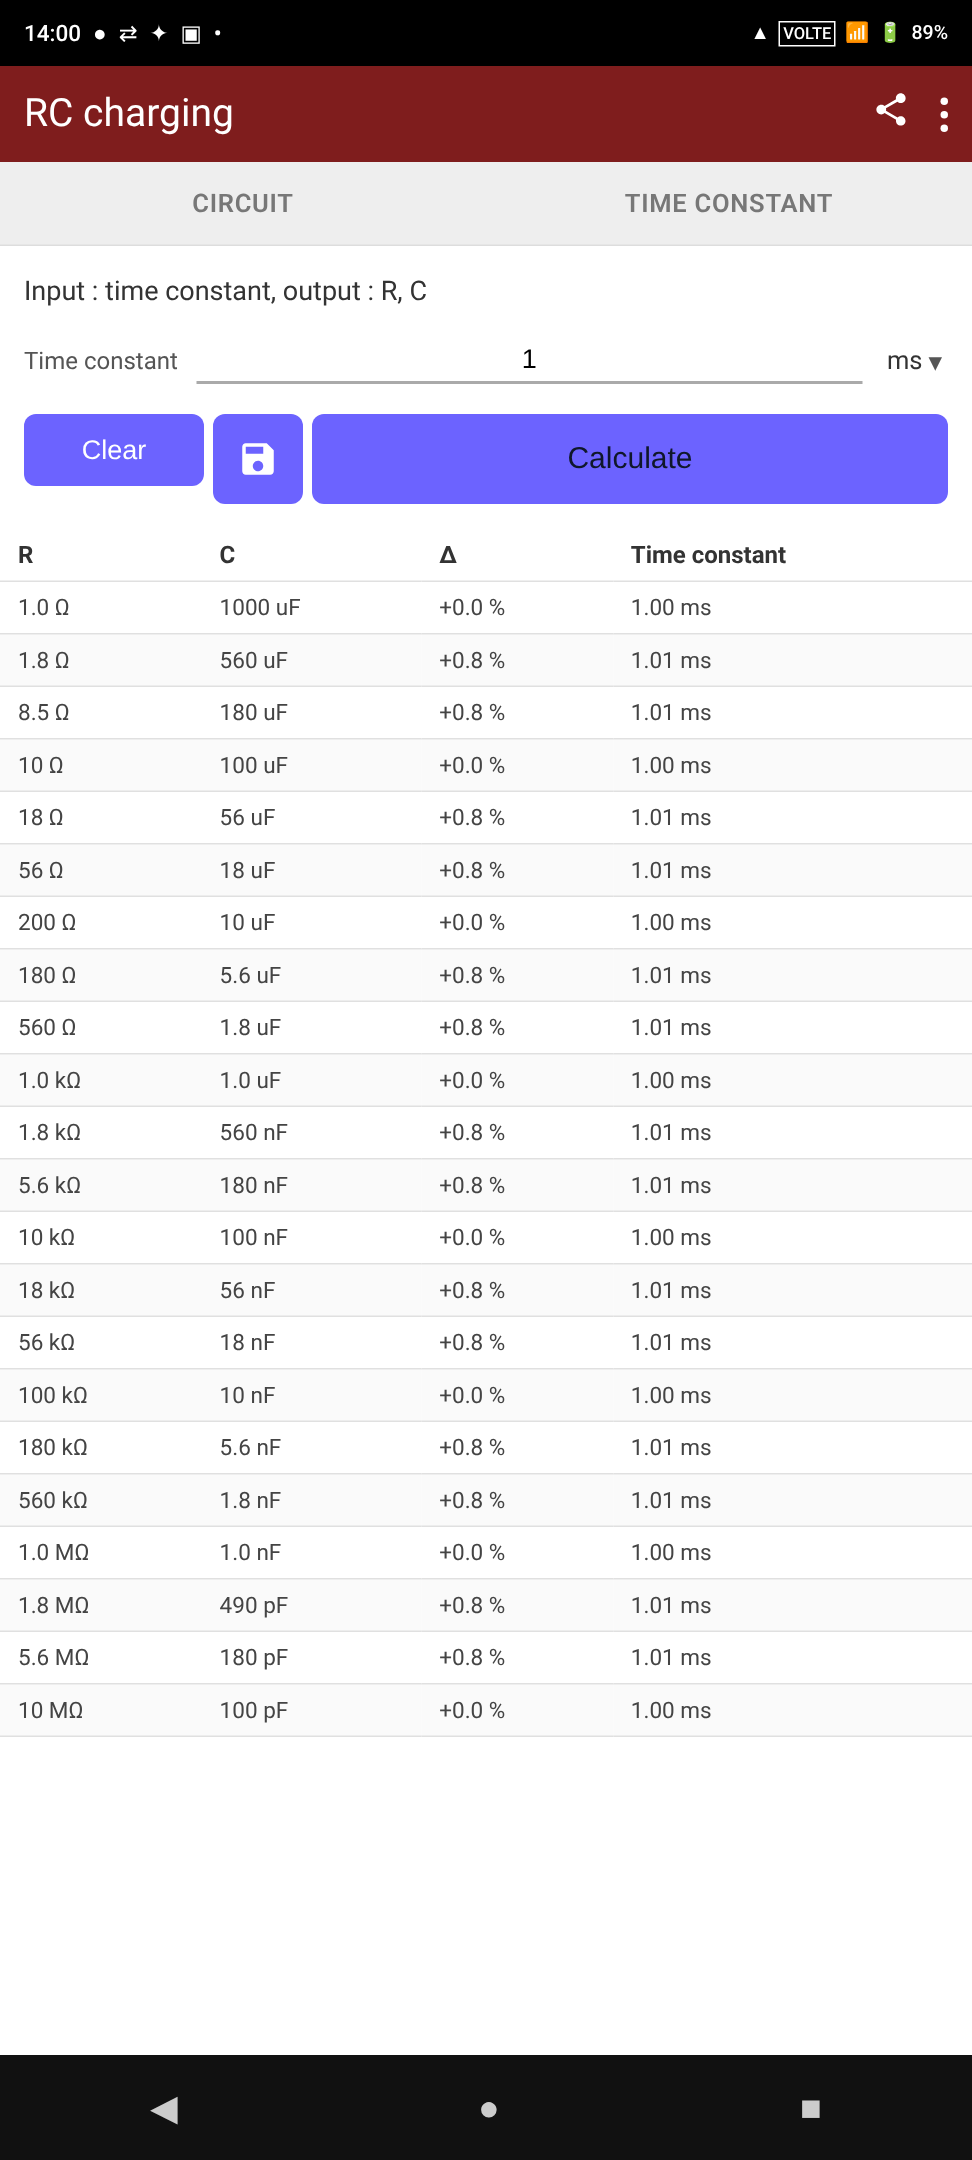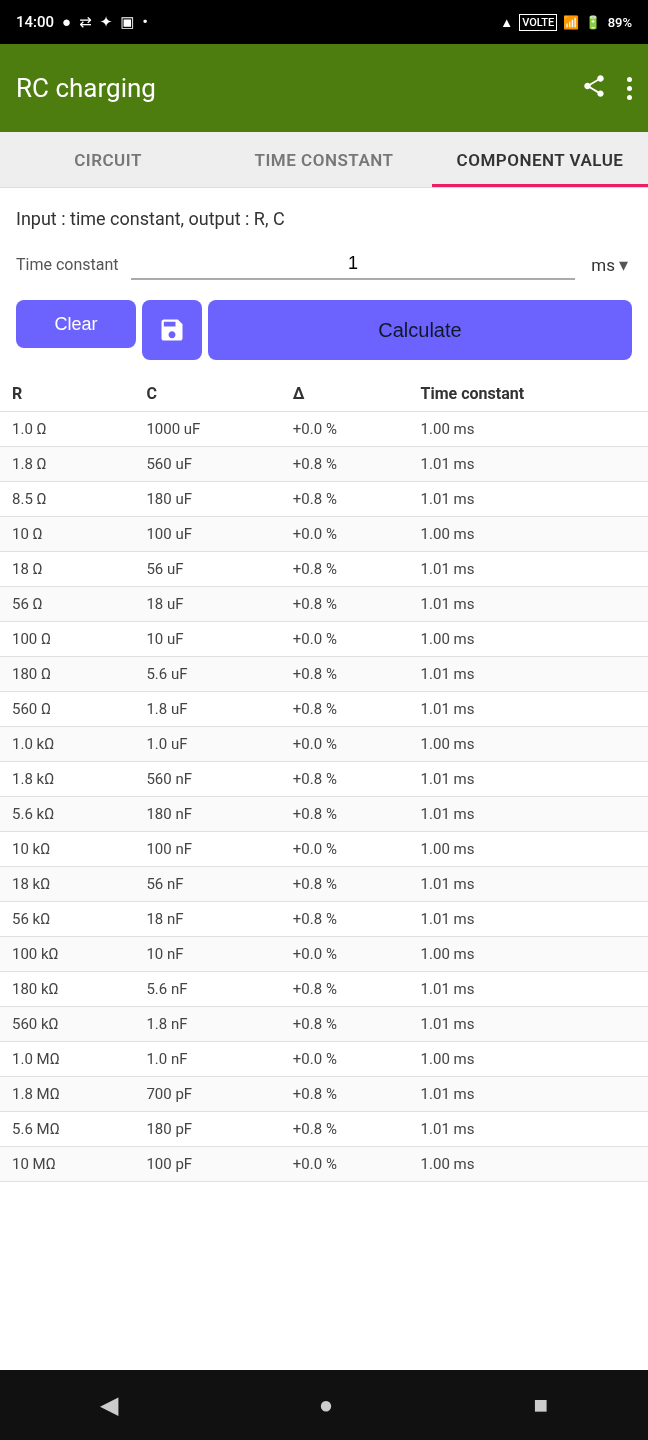--- a/index.html
+++ b/index.html
@@ -17,22 +17,22 @@
       padding: 0 16px;
       font-size: 15px;
       font-weight: 500;
       flex-shrink: 0;
     }
     .status-left { display: flex; align-items: center; gap: 8px; }
     .status-right { display: flex; align-items: center; gap: 6px; font-size: 13px; }
 
     
     .app-bar {
-      background: #4d7c0f;
-      height: 88px;
+      background: #7f1d1d;
+      height: 64px;
       display: flex;
       align-items: center;
       padding: 0 16px;
       justify-content: space-between;
       flex-shrink: 0;
     }
     .app-title {
       color: white;
       font-size: 26px;
       font-weight: 400;
@@ -248,23 +248,20 @@
   </div>
 </div>
 
 <div class="tabs">
   <div class="tab">
     <span>CIRCUIT</span>
   </div>
   <div class="tab">
     <span>TIME CONSTANT</span>
   </div>
-  <div class="tab active">
-    <span>COMPONENT VALUE</span>
-  </div>
 </div>
 
 <div class="main-content">
   <div class="subtitle">Input : time constant, output : R, C</div>
 
   <div class="input-row">
     <span class="input-label">Time constant</span>
     <input class="time-input" type="text" value="1" style="">
     <div class="unit-select">
       <span>ms</span>
@@ -322,21 +319,21 @@
           <td>+0.8 %</td>
           <td>1.01 ms</td>
         </tr>
         <tr>
           <td>56 Ω</td>
           <td>18 uF</td>
           <td>+0.8 %</td>
           <td>1.01 ms</td>
         </tr>
         <tr>
-          <td>100 Ω</td>
+          <td>200 Ω</td>
           <td>10 uF</td>
           <td>+0.0 %</td>
           <td>1.00 ms</td>
         </tr>
         <tr>
           <td>180 Ω</td>
           <td>5.6 uF</td>
           <td>+0.8 %</td>
           <td>1.01 ms</td>
         </tr>
@@ -401,21 +398,21 @@
           <td>1.01 ms</td>
         </tr>
         <tr>
           <td>1.0 MΩ</td>
           <td>1.0 nF</td>
           <td>+0.0 %</td>
           <td>1.00 ms</td>
         </tr>
         <tr>
           <td>1.8 MΩ</td>
-          <td>700 pF</td>
+          <td>490 pF</td>
           <td>+0.8 %</td>
           <td>1.01 ms</td>
         </tr>
         <tr>
           <td>5.6 MΩ</td>
           <td>180 pF</td>
           <td>+0.8 %</td>
           <td>1.01 ms</td>
         </tr>
         <tr>

